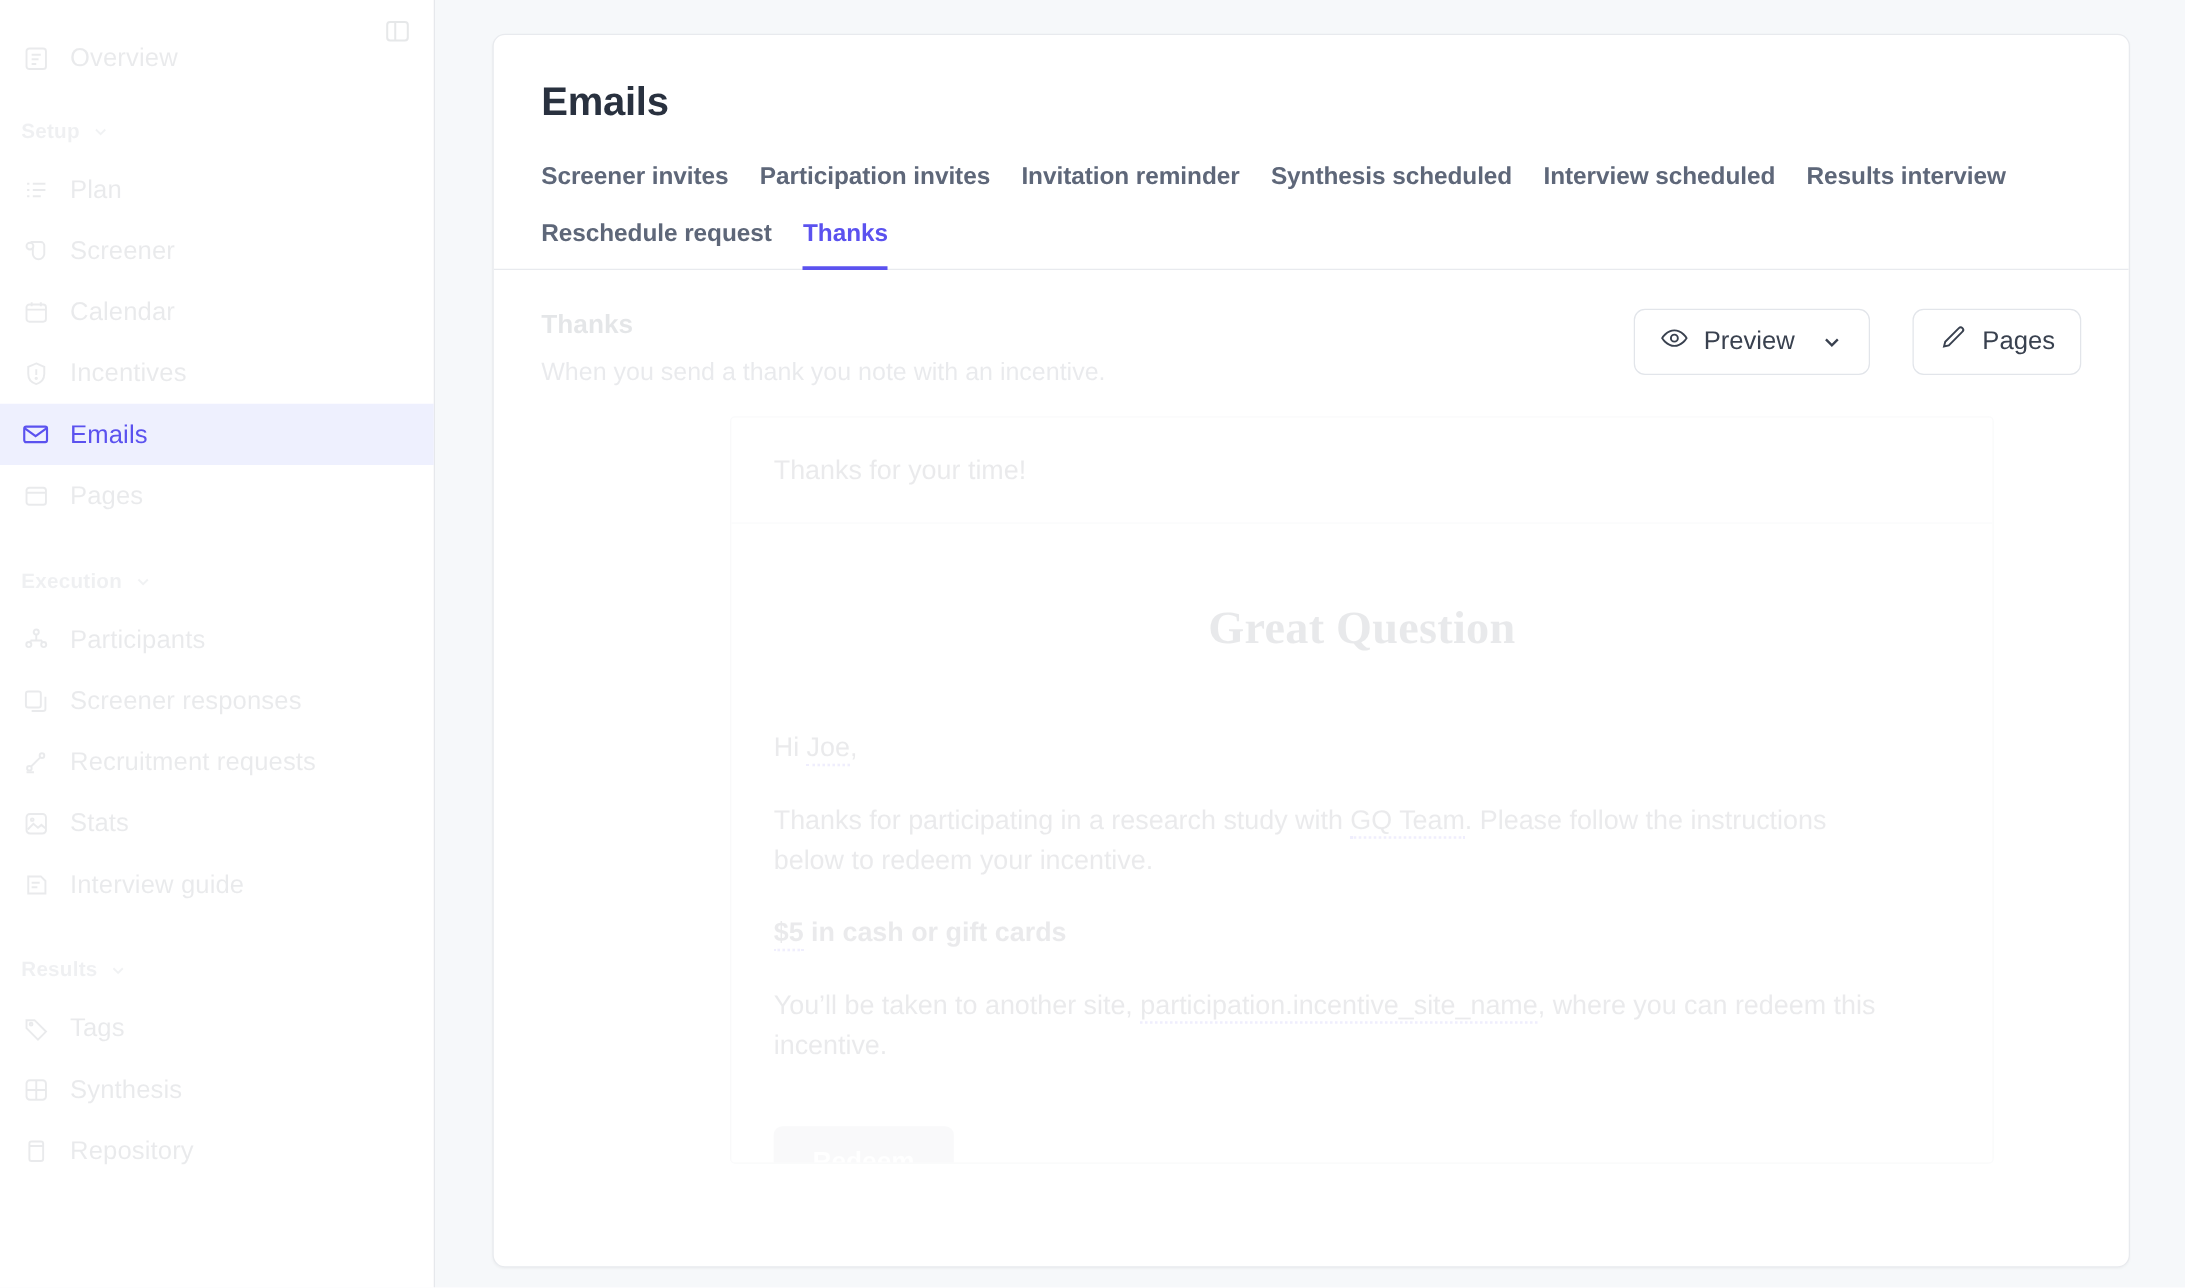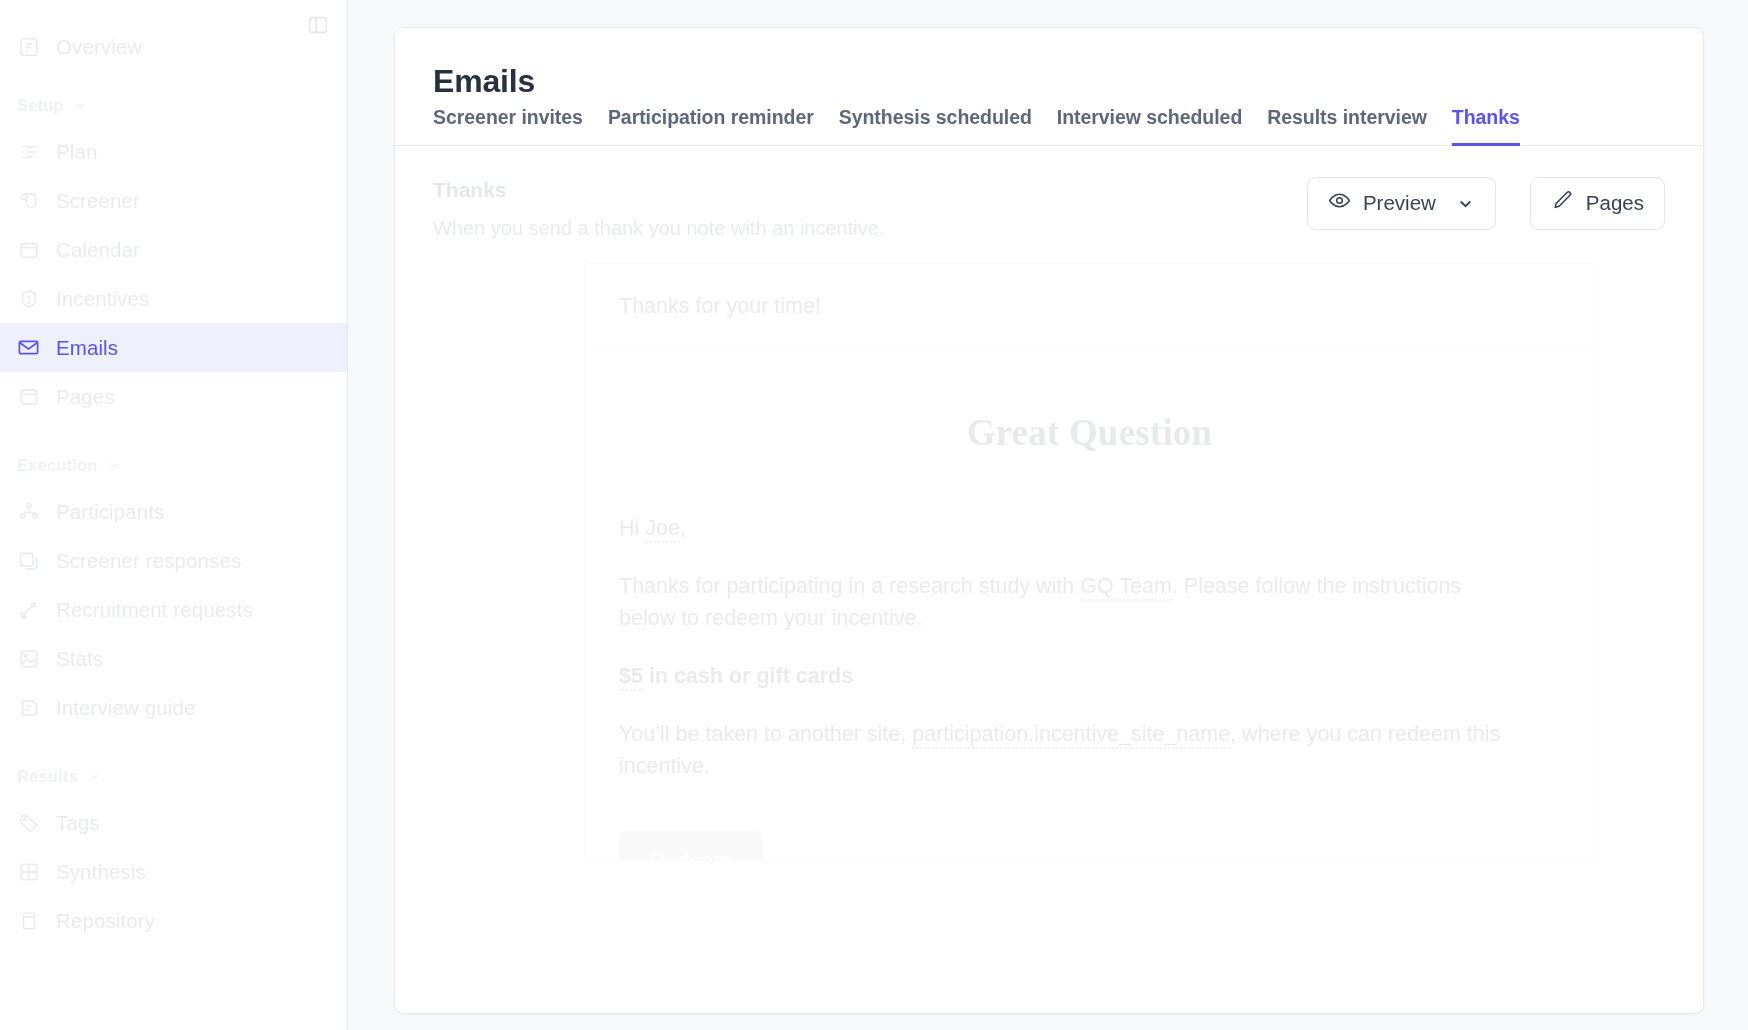--- a/index.html
+++ b/index.html
@@ -111,20 +111,21 @@
     color: #29313f;
     letter-spacing: -0.2px;
     line-height: 1.2;
   }
   .tabs {
     display: flex;
     flex-wrap: wrap;
     align-items: flex-start;
     column-gap: 25px;
     row-gap: 0;
+    margin-top: 24px;
     max-width: 1185px;
   }
   .tab {
     font-size: 19.5px;
     font-weight: 700;
     color: #5e6779;
     letter-spacing: -0.05px;
     padding: 2px 0 9px 0;
     border-bottom: 3px solid transparent;
     white-space: nowrap;
@@ -457,24 +458,26 @@
   </aside>
 
   <main class="main">
     <div class="card">
 
       <div class="card-head">
         <div class="page-title">Emails</div>
 
         <nav class="tabs">
           <div class="tab">Screener invites</div>
-          <div class="tab">Participation reminder</div>
+          <div class="tab">Participation invites</div>
+          <div class="tab">Invitation reminder</div>
           <div class="tab">Synthesis scheduled</div>
           <div class="tab">Interview scheduled</div>
           <div class="tab">Results interview</div>
+          <div class="tab">Reschedule request</div>
           <div class="tab active">Thanks</div>
         </nav>
       </div>
       <div class="tabs-rule"></div>
 
       <div class="section">
         <div class="section-row">
           <div class="section-left">
             <div class="section-title">Thanks</div>
             <div class="section-sub">When you send a thank you note with an incentive.</div>

